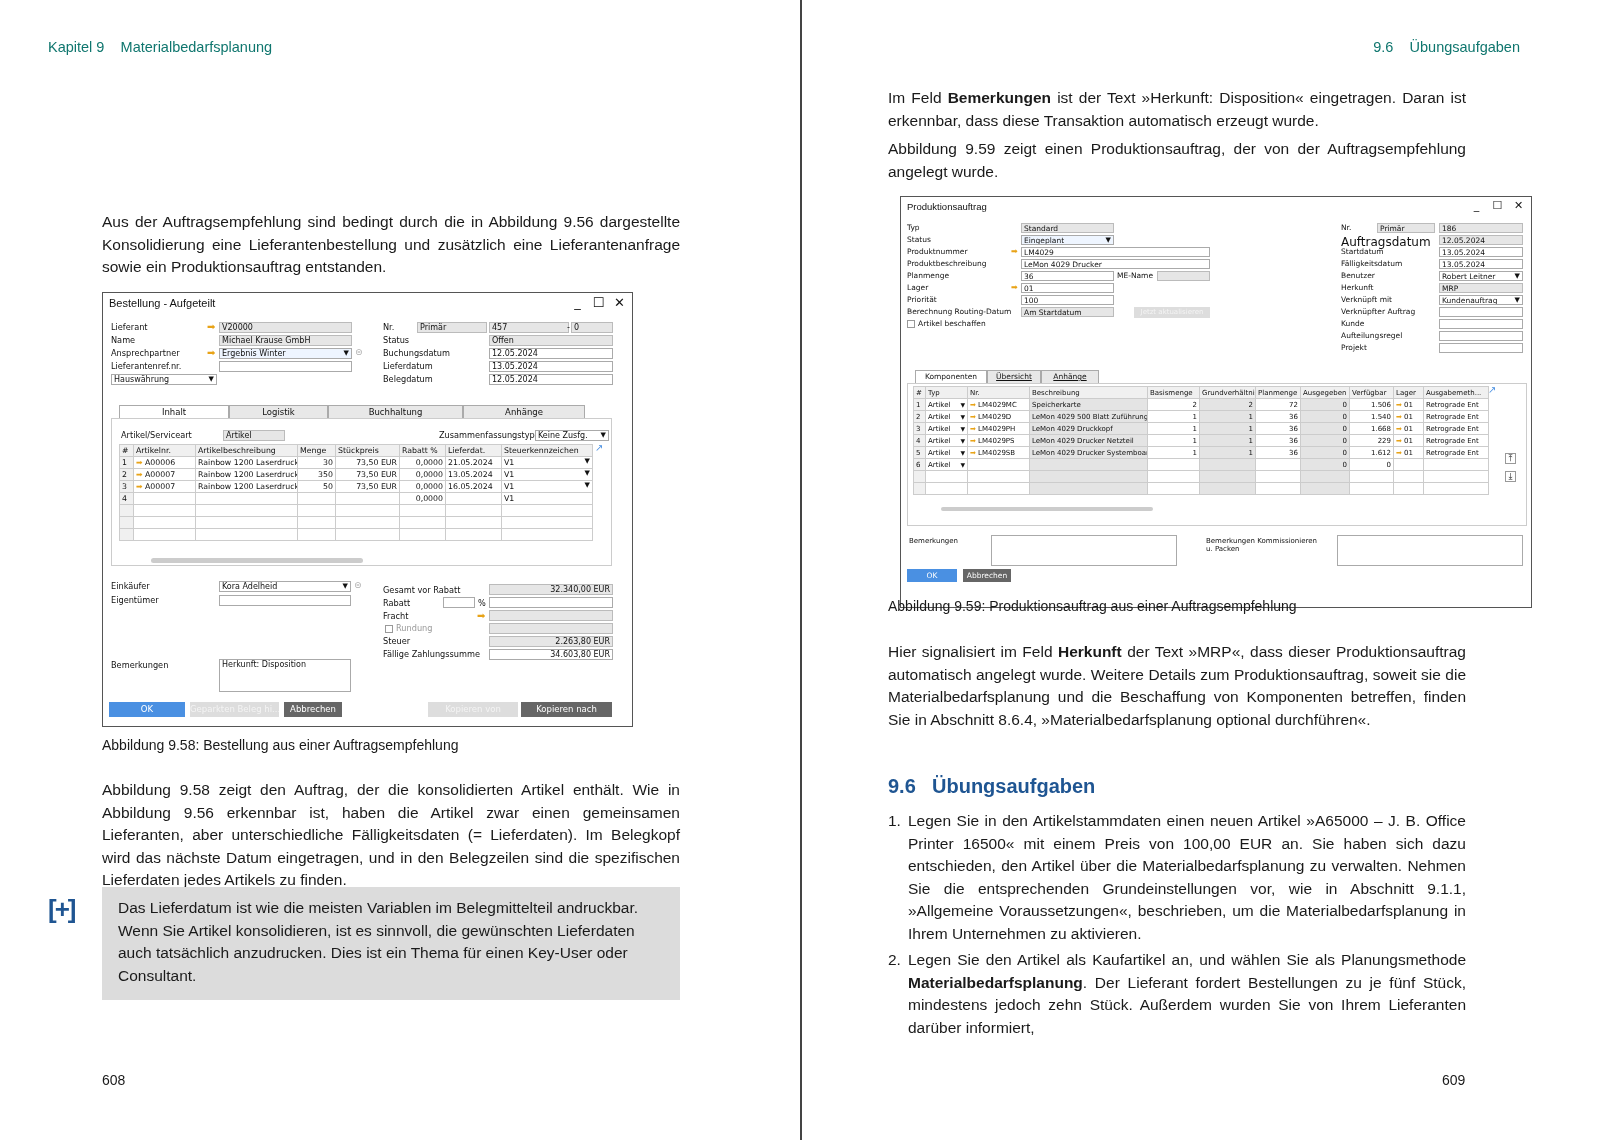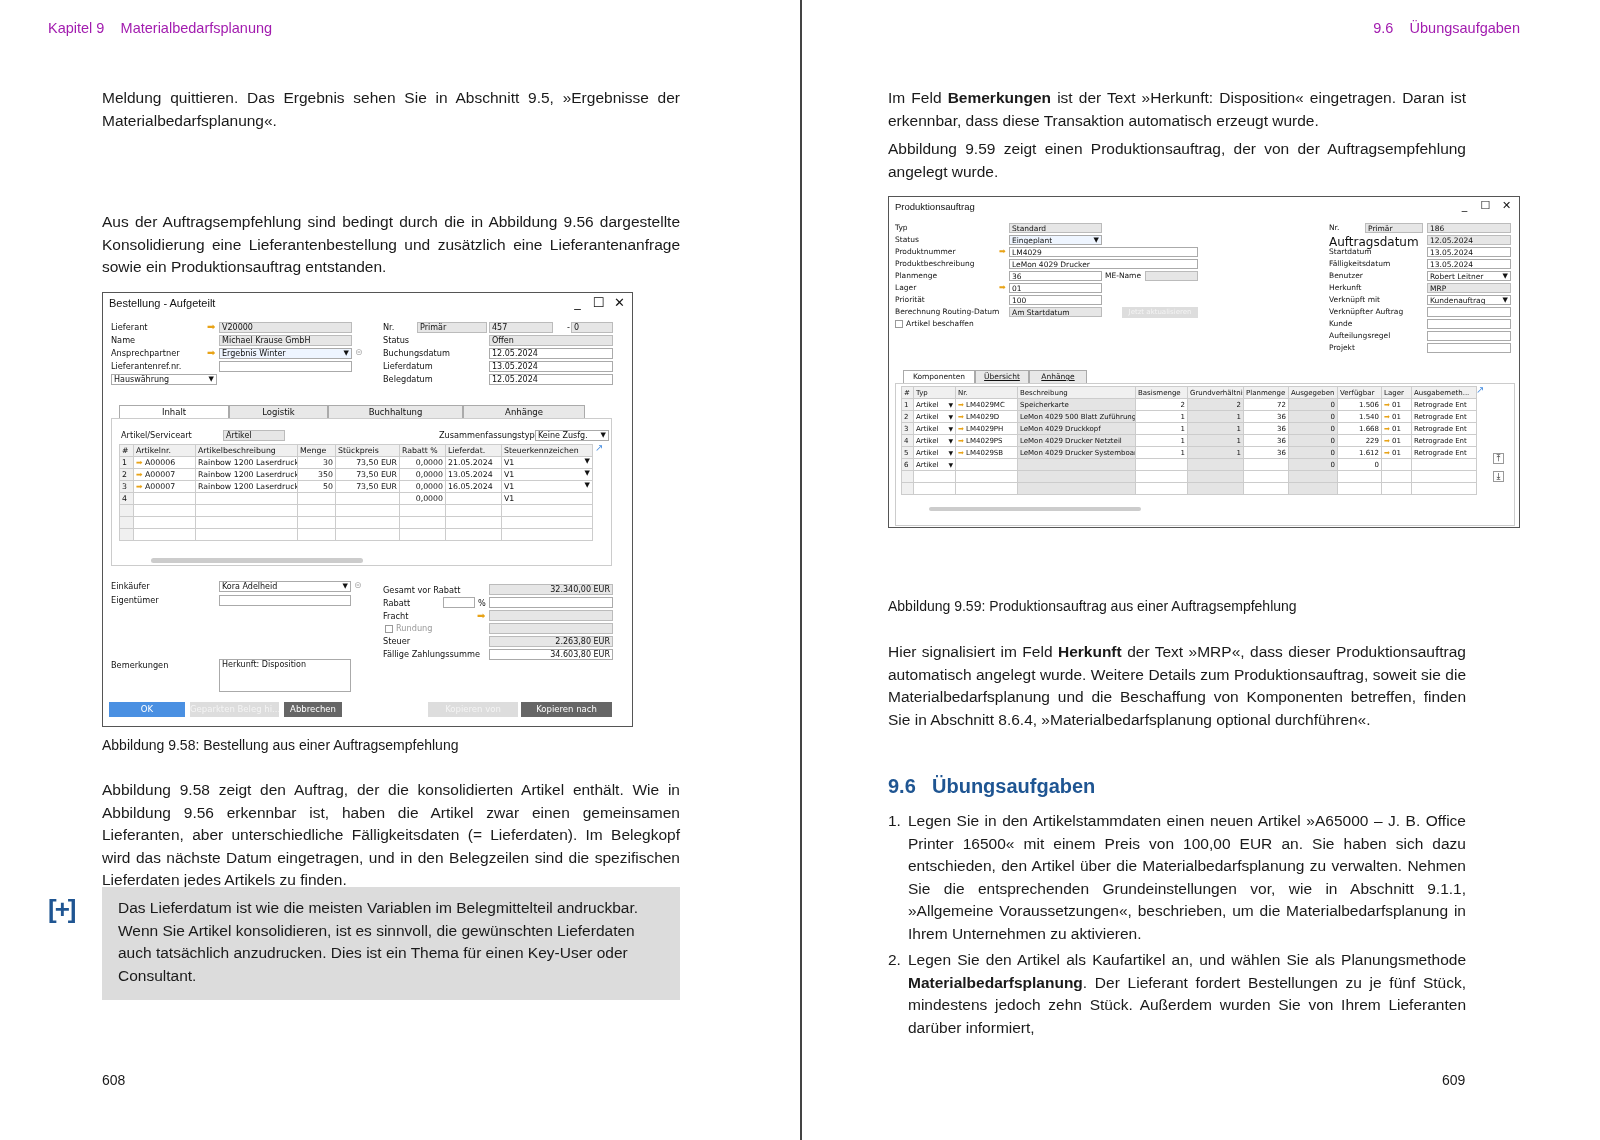--- a/index.html
+++ b/index.html
@@ -1,21 +1,21 @@
 <!DOCTYPE html>
 <html><head>
 <meta charset="utf-8">
 <style>
 *{box-sizing:border-box;margin:0;padding:0}
 body{width:1600px;height:1140px;background:#fff;font-family:"Liberation Sans",sans-serif;color:#1a1a1a;position:relative;overflow:hidden}
 .page{position:absolute;top:0;height:1140px}
 .page.left{left:0;width:800px}
 .page.right{left:802px;width:798px}
 .gutter{position:absolute;left:800px;top:0;width:2px;height:1140px;background:#444}
-.running{position:absolute;top:20px;font-size:14.5px;color:#a21caf}
+.running{position:absolute;top:39px;font-size:14.5px;color:#0f766e}
 .body{font-size:15.5px;line-height:22.5px;text-align:justify;color:#1a1a1a}
 .h2{color:#1f5592;font-weight:bold;font-size:20px;position:absolute}
 .h2 .num{display:inline-block;width:44px}
 .caption{font-size:14px;position:absolute}
 .pagenum{position:absolute;top:1072px;font-size:14px}
 b{font-weight:bold}
 
 .dlg{position:absolute;border:1px solid #555;background:#fff;font-size:8.2px;color:#111;font-family:"DejaVu Sans",sans-serif;overflow:hidden}
 .dlg .ttl{position:absolute;left:6px;top:4px;font-size:11px;font-family:"Liberation Sans",sans-serif}
 .winbtns{position:absolute;right:6px;top:2px;display:flex;gap:8px;font-size:13px}
@@ -51,21 +51,20 @@
 ol.tasks li .n{position:absolute;left:0;top:0}
 </style>
 </head>
 <body>
 
 <div class="page left">
   <div class="running" style="left:48px">
     <span>Kapitel 9</span>&nbsp;&nbsp;&nbsp;
     <span>Materialbedarfsplanung</span>
   </div>
-  <p class="body" style="position:absolute;left:102px;top:87px;width:578px">Meldung quittieren. Das Ergebnis sehen Sie in Abschnitt 9.5, »Ergebnisse der Materialbedarfsplanung«.</p>
   <p class="body" style="position:absolute;left:102px;top:211px;width:578px">Aus der Auftragsempfehlung sind bedingt durch die in Abbildung 9.56 dargestellte Konsolidierung eine Lieferantenbestellung und zusätzlich eine Lieferantenanfrage sowie ein Produktionsauftrag entstanden.</p>
 
   <div class="dlg" style="left:102px;top:292px;width:531px;height:435px">
     <div class="ttl">Bestellung - Aufgeteilt</div>
     <div class="winbtns">
         <span>_</span>
         <span>☐</span>
         <span>✕</span>
       </div>
 
@@ -77,21 +76,21 @@
     <div class="lbl" style="left:8px;top:55px">Ansprechpartner</div>
     <span class="arrow" style="left:104px;top:55px">➡</span>
     <div class="fld sel" style="left:116px;top:55px;width:133px"><span>Ergebnis Winter</span><span class="dd">▼</span></div>
     <span class="lbl" style="left:252px;top:54px;color:#aaa;font-size:9px">⊜</span>
     <div class="lbl" style="left:8px;top:68px">Lieferantenref.nr.</div>
     <div class="fld" style="left:116px;top:68px;width:133px"></div>
     <div class="fld" style="left:8px;top:81px;width:106px"><span>Hauswährung</span><span class="dd">▼</span></div>
 
     <div class="lbl" style="left:280px;top:29px">Nr.</div>
     <div class="fld ro" style="left:314px;top:29px;width:70px">Primär</div>
-    <div class="fld ro" style="left:386px;top:29px;width:64px">457</div>
+    <div class="fld ro" style="left:386px;top:29px;width:80px">457</div>
     <div class="lbl" style="left:464px;top:29px">-</div>
     <div class="fld ro" style="left:468px;top:29px;width:42px">0</div>
     <div class="lbl" style="left:280px;top:42px">Status</div>
     <div class="fld ro" style="left:386px;top:42px;width:124px">Offen</div>
     <div class="lbl" style="left:280px;top:55px">Buchungsdatum</div>
     <div class="fld" style="left:386px;top:55px;width:124px">12.05.2024</div>
     <div class="lbl" style="left:280px;top:68px">Lieferdatum</div>
     <div class="fld" style="left:386px;top:68px;width:124px">13.05.2024</div>
     <div class="lbl" style="left:280px;top:81px">Belegdatum</div>
     <div class="fld" style="left:386px;top:81px;width:124px">12.05.2024</div>
@@ -251,21 +250,21 @@
 <div class="gutter"></div>
 
 <div class="page right">
   <div class="running" style="right:80px">
     <span>9.6</span>&nbsp;&nbsp;&nbsp;
     <span>Übungsaufgaben</span>
   </div>
   <p class="body" style="position:absolute;left:86px;top:87px;width:578px"><span>Im Feld </span><b>Bemerkungen</b><span> ist der Text »Herkunft: Disposition« eingetragen. Daran ist erkennbar, dass diese Transaktion automatisch erzeugt wurde.</span></p>
   <p class="body" style="position:absolute;left:86px;top:138px;width:578px">Abbildung 9.59 zeigt einen Produktionsauftrag, der von der Auftragsempfehlung angelegt wurde.</p>
 
-  <div class="dlg" style="left:86px;top:196px;width:632px;height:332px">
+  <div class="dlg" style="left:98px;top:196px;width:632px;height:412px">
     <div class="ttl" style="font-size:9.5px">Produktionsauftrag</div>
     <div class="winbtns" style="font-size:11px">
         <span>_</span>
         <span>☐</span>
         <span>✕</span>
       </div>
 
     <div class="lbl" style="left:6px;top:26px;font-size:7.5px">Typ</div>
     <div class="fld ro" style="left:120px;top:26px;width:93px;height:10px;font-size:7.5px">Standard</div>
     <div class="lbl" style="left:6px;top:38px;font-size:7.5px">Status</div>

